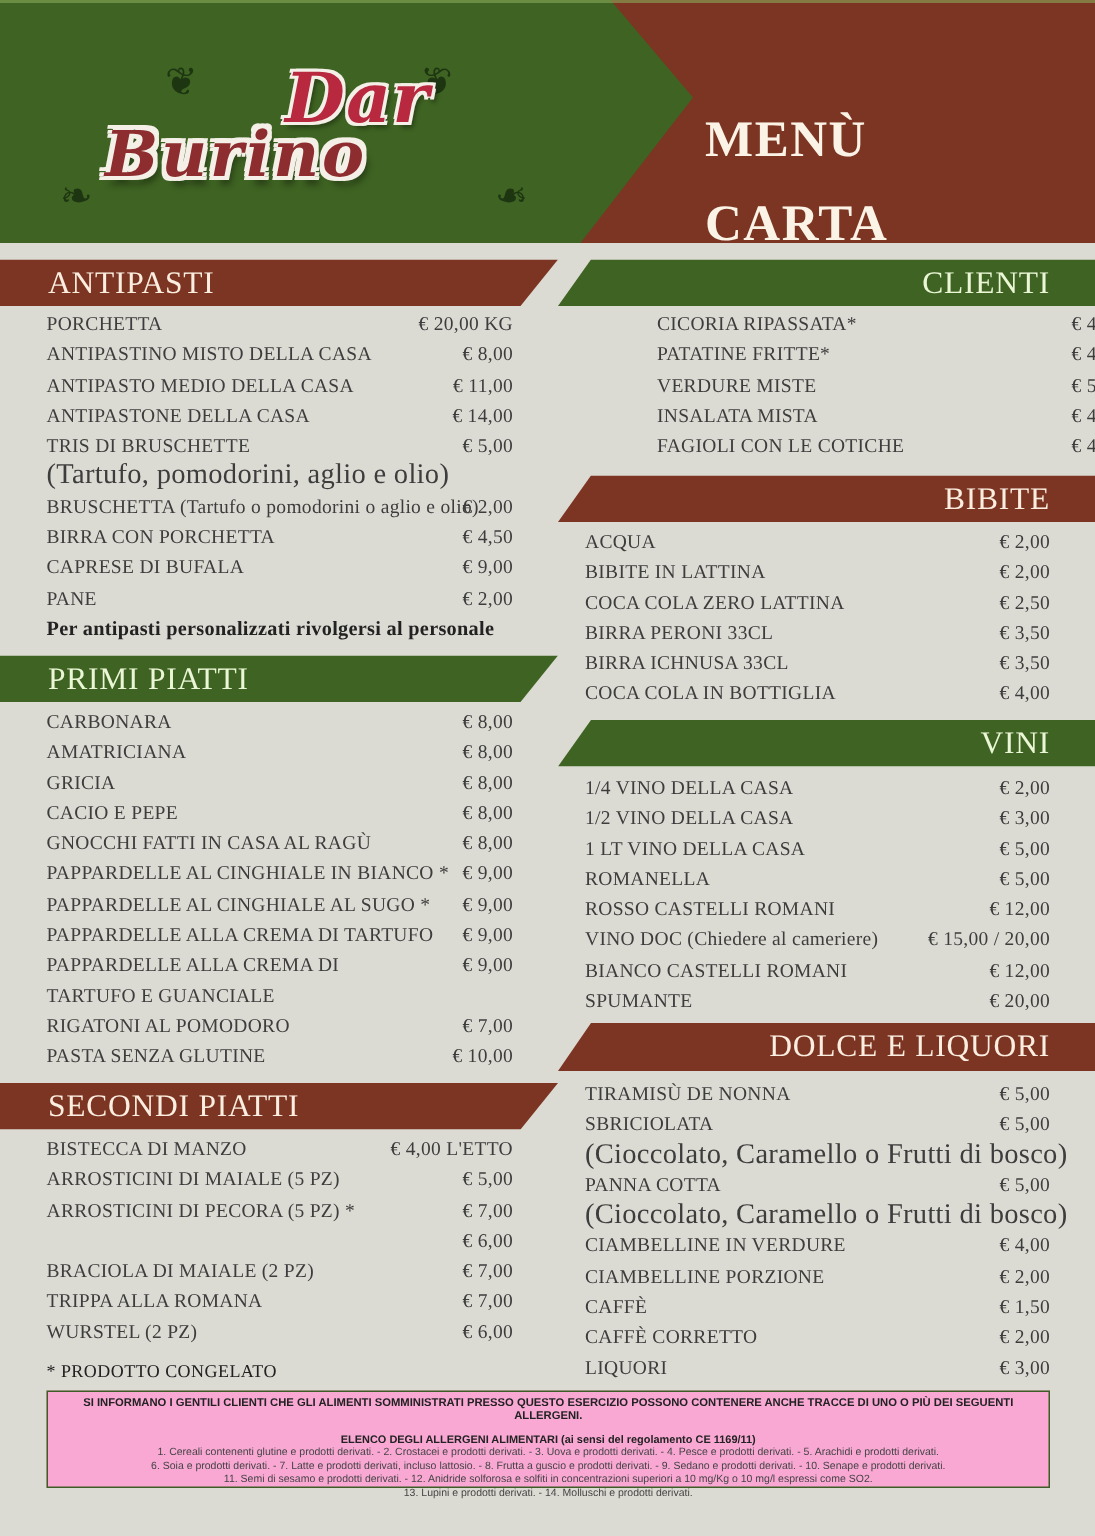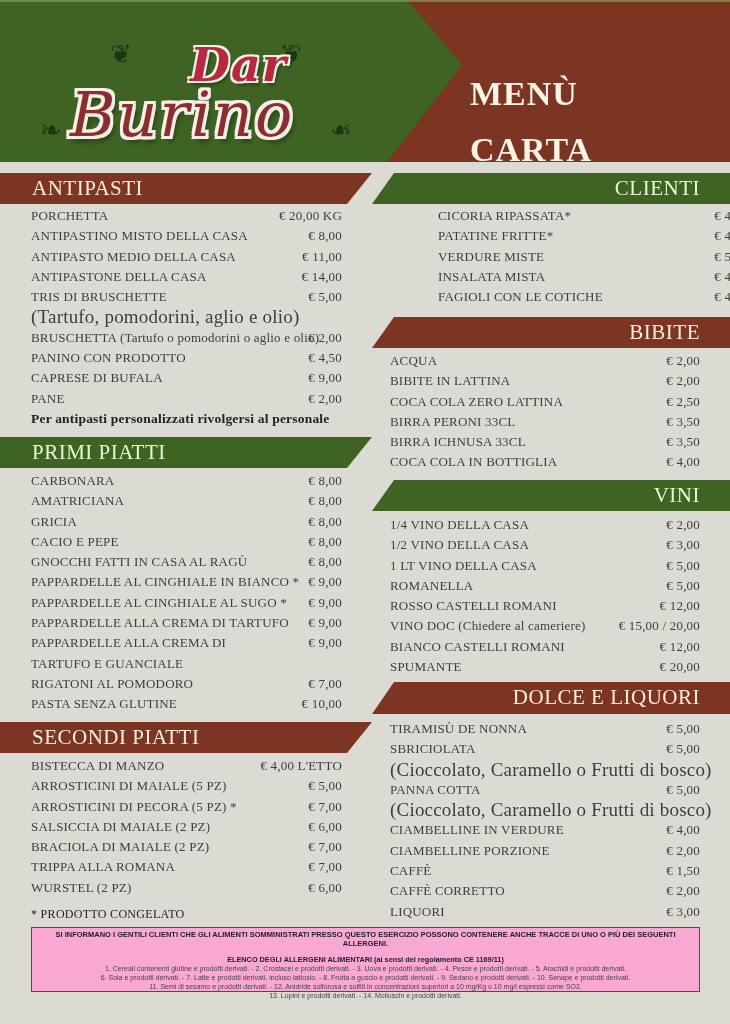--- a/index.html
+++ b/index.html
@@ -18,22 +18,22 @@
   .logo { position: absolute; left: 40px; top: 20px; width: 320px; height: 140px; }
   .logo-dar {
     position: absolute; left: 150px; top: 18px;
     font-family: "DejaVu Serif", serif; font-weight: bold; font-style: italic;
     font-size: 46px; color: #b8283e; letter-spacing: 1px;
     -webkit-text-stroke: 2px #ffffff; paint-order: stroke fill;
     text-shadow: 0 0 0 #fff, 2px 2px 0 #f4f0e8, -2px -2px 0 #f4f0e8, 2px -2px 0 #f4f0e8, -2px 2px 0 #f4f0e8, 3px 4px 3px rgba(0,0,0,0.35);
   }
   .logo-burino {
     position: absolute; left: 30px; top: 58px;
-    font-family: "DejaVu Serif", serif; font-weight: normal; font-style: italic;
-    font-size: 62px; color: #8e2d2f; letter-spacing: 2px;
+    font-family: "DejaVu Serif", serif; font-weight: bold; font-style: italic;
+    font-size: 42px; color: #8e2d2f; letter-spacing: 2px;
     text-shadow: 3px 3px 0 #f4f0e8, -3px -3px 0 #f4f0e8, 3px -3px 0 #f4f0e8, -3px 3px 0 #f4f0e8, 0 3px 0 #f4f0e8, 0 -3px 0 #f4f0e8, 3px 0 0 #f4f0e8, -3px 0 0 #f4f0e8, 4px 6px 4px rgba(0,0,0,0.35);
   }
   .swirl { position: absolute; color: #1e3512; font-size: 26px; line-height: 1; }
   .menu-title {
     position: absolute; left: 470px; width: 260px; text-align: left;
     color: #fbf3e6; font-weight: bold; font-size: 34px; letter-spacing: 1px;
     font-family: "Liberation Serif", serif;
     margin-top: 37px;
   }
 
@@ -129,21 +129,21 @@
       </div>
     <div class="row note">
         <span class="name">(Tartufo, pomodorini, aglio e olio)</span>
         <span class="price"></span>
       </div>
     <div class="row">
         <span class="name">BRUSCHETTA (Tartufo o pomodorini o aglio e olio)</span>
         <span class="price">€ 2,00</span>
       </div>
     <div class="row">
-        <span class="name">PANINO CON PRODOTTO</span>
+        <span class="name">BIRRA CON PORCHETTA</span>
         <span class="price">€ 4,50</span>
       </div>
     <div class="row">
         <span class="name">CAPRESE DI BUFALA</span>
         <span class="price">€ 9,00</span>
       </div>
     <div class="row">
         <span class="name">PANE</span>
         <span class="price">€ 2,00</span>
       </div>
@@ -222,21 +222,20 @@
       </div>
     <div class="row">
         <span class="name">ARROSTICINI DI MAIALE (5 PZ)</span>
         <span class="price">€ 5,00</span>
       </div>
     <div class="row">
         <span class="name">ARROSTICINI DI PECORA (5 PZ) *</span>
         <span class="price">€ 7,00</span>
       </div>
     <div class="row">
-        <span class="name">SALSICCIA DI MAIALE  (2 PZ)</span>
         <span class="price">€ 6,00</span>
       </div>
     <div class="row">
         <span class="name">BRACIOLA DI MAIALE (2 PZ)</span>
         <span class="price">€ 7,00</span>
       </div>
     <div class="row">
         <span class="name">TRIPPA ALLA ROMANA</span>
         <span class="price">€ 7,00</span>
       </div>

